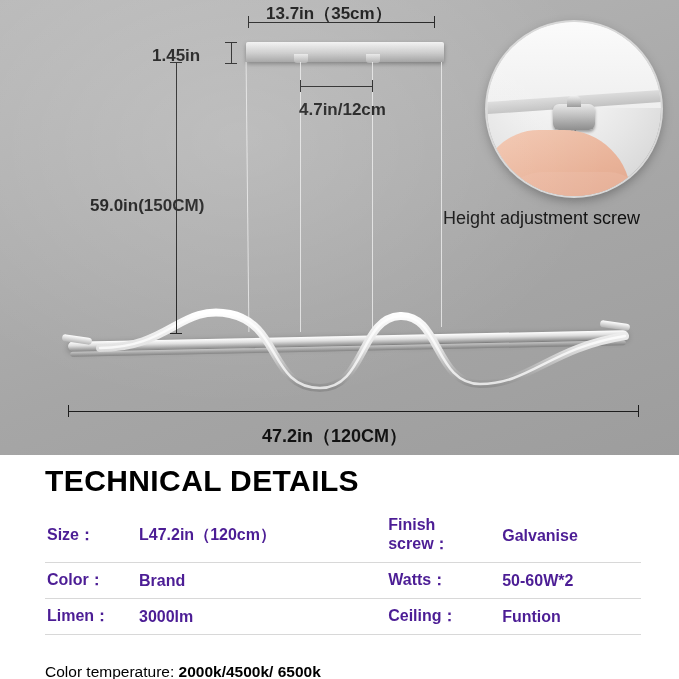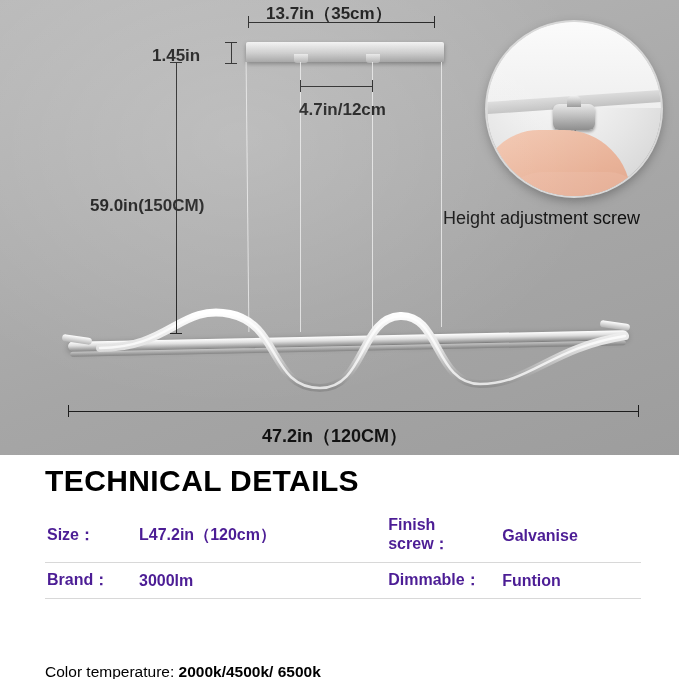--- a/index.html
+++ b/index.html
@@ -168,24 +168,30 @@
     <div class="tech-title">TECHNICAL DETAILS</div>
 
     <table class="specs">
       <tbody>
           <tr>
         <td class="k">Size：</td>
         <td class="v">L47.2in（120cm）</td>
         <td class="k2">Finish screw：</td>
         <td class="v2">Galvanise</td>
       </tr>
+      <tr>
+        <td class="k">Color：</td>
+        <td class="v">Brand</td>
+        <td class="k2">Watts：</td>
+        <td class="v2">50-60W*2</td>
+      </tr>
       <tr class="lastrow">
-        <td class="k">Brand：</td>
+        <td class="k">Limen：</td>
         <td class="v">3000lm</td>
-        <td class="k2">Dimmable：</td>
+        <td class="k2">Ceiling：</td>
         <td class="v2">Funtion</td>
       </tr>
     </tbody>
       </table>
 
     <div class="ct">
       <span>Color  temperature:</span>
       <b>2000k/4500k/ 6500k</b>
     </div>
   </div>

